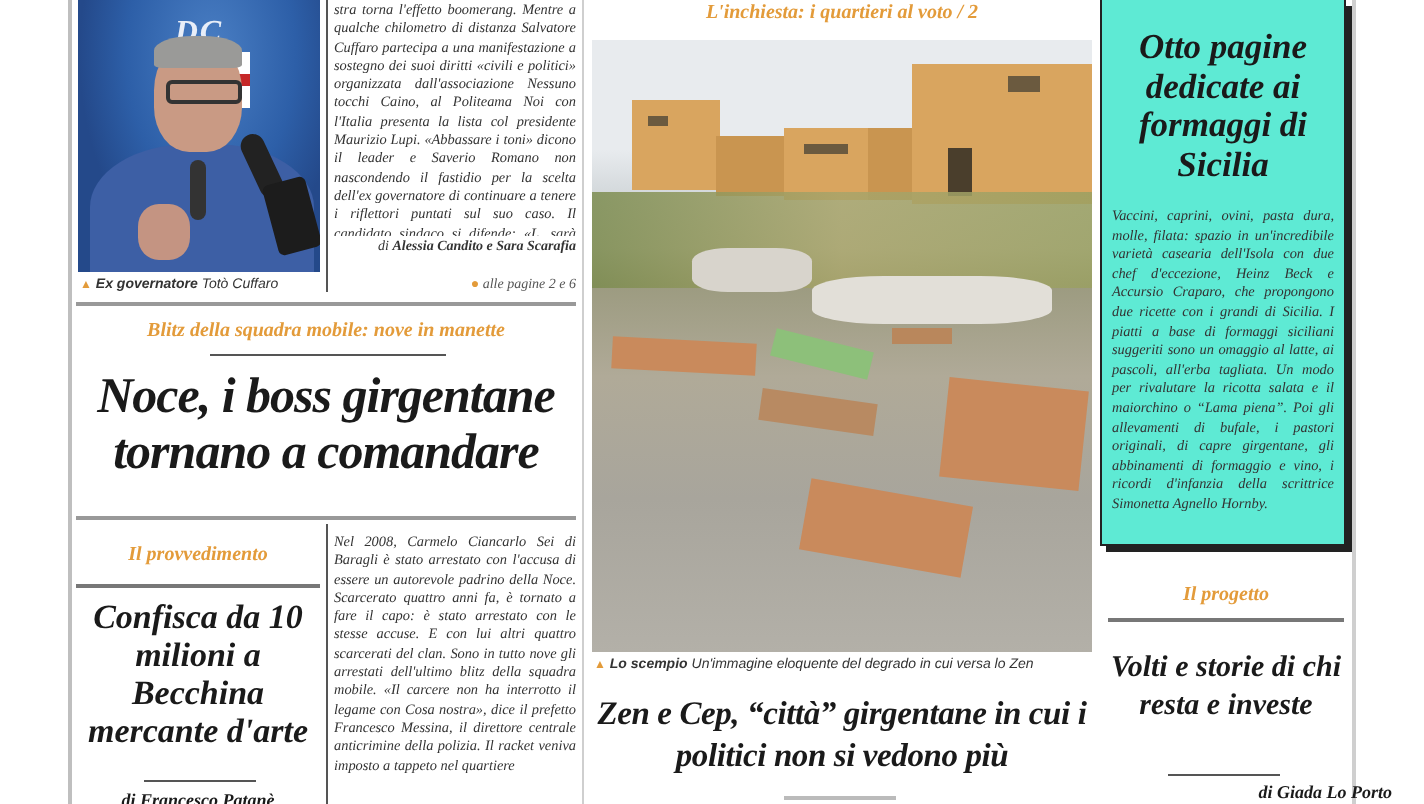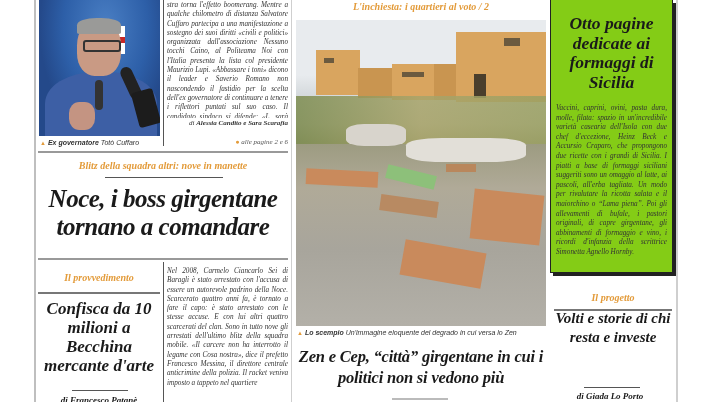--- a/index.html
+++ b/index.html
@@ -38,32 +38,33 @@
   .photo-zen { left:296px; top:20px; width:250px; height:306px; overflow:hidden;
     background: linear-gradient(#e8ebee 0 18%, #d6dbde 24%, #c9c8bf 34%, #9c9b80 40%, #b0aa98 55%, #a8a59c 75%, #b3b0a8 100%); }
   .bld { position:absolute; background:#d9a55f; }
   .bld.dark { background:#c99550; }
   .win { position:absolute; background:#6b5a3f; }
   .grass { position:absolute; background:#7a8551; opacity:.85; }
   .slab { position:absolute; background:#c98a5c; }
   .slab.green { background:#8dc07a; }
   .rubble { position:absolute; background:#d8d4cc; border-radius:30%; }
 
-  .box { position:absolute; left:550px; top:0; width:121px; height:272px; border:1px solid #222; border-top:none; box-shadow:3px 3px 0 #222; background:#84cc16; }
+  .box { position:absolute; left:550px; top:0; width:121px; height:272px; border:1px solid #222; border-top:none; box-shadow:3px 3px 0 #222; background:#5eead4; }
 </style>
 </head>
 <body>
 
 <div class="rule-v" style="left:34px; top:0; height:402px; background:#bfbfbf;"></div>
 <div class="rule-v" style="left:291px; top:0; height:402px; background:#cfcfcf; width:1px;"></div>
 <div class="rule-v" style="left:676px; top:0; height:402px; background:#cfcfcf;"></div>
 <div class="rule-v" style="left:163px; top:0; height:146px; width:1px; background:#555;"></div>
 <div class="rule-v" style="left:163px; top:262px; height:140px; width:1px; background:#555;"></div>
 
 <div class="abs photo-pol" title="Politician speaking to microphones in front of DC logo">
+  <div class="dc">DC</div>
   <div class="flag"></div>
   <div class="body"></div>
   <div class="head"></div>
   <div class="hair"></div>
   <div class="glasses"></div>
   <div class="mic1"></div>
   <div class="mic2"></div>
   <div class="phone"></div>
   <div class="hand"></div>
 </div>
@@ -78,21 +79,21 @@
   <span>di</span>
   <b>Alessia Candito e Sara Scarafia</b>
 </div>
 <div class="abs pageref" style="left:167px; top:138px; width:121px;">
   <span class="dot">●</span>
   <span>alle pagine 2 e 6</span>
 </div>
 
 <div class="hline" style="left:38px; top:151px; width:250px; background:#999;"></div>
 
-<div class="abs kicker" style="left:38px; top:160px; width:250px;">Blitz della squadra altri: nove in manette</div>
+<div class="abs kicker" style="left:38px; top:160px; width:250px;">Blitz della squadra mobile: nove in manette</div>
 <div class="hline" style="left:105px; top:177px; width:118px; height:1px; background:#555;"></div>
 <div class="abs headline" style="left:36px; top:185px; width:254px; font-size:25px; line-height:28px; letter-spacing:-0.5px;">Noce, i boss girgentane tornano a comandare</div>
 
 <div class="hline" style="left:38px; top:258px; width:250px; background:#999;"></div>
 
 <div class="abs kicker" style="left:38px; top:272px; width:122px;">Il provvedimento</div>
 <div class="hline" style="left:38px; top:292px; width:122px; background:#777;"></div>
 <div class="abs headline" style="left:38px; top:299px; width:122px; font-size:17px; line-height:19px;">Confisca da 10 milioni a Becchina mercante d'arte</div>
 <div class="hline" style="left:72px; top:390px; width:56px; height:1px; background:#555;"></div>
 <div class="abs" style="left:38px; top:395px; width:122px; text-align:center; font-size:9px; font-weight:bold;">di Francesco Patanè</div>
@@ -128,15 +129,15 @@
 <div class="abs headline" style="left:294px; top:346px; width:254px; font-size:16.5px; line-height:21px; letter-spacing:-0.2px;">Zen e Cep, “città” girgentane in cui i politici non si vedono più</div>
 <div class="hline" style="left:392px; top:398px; width:56px; height:2px; background:#bbb;"></div>
 
 <div class="box">
   <div class="abs headline" style="left:4px; top:14px; width:113px; font-size:17.5px; line-height:19.5px;">Otto pagine dedicate ai formaggi di Sicilia</div>
   <div class="abs body-text" style="left:5px; top:104px; width:111px; line-height:9.6px;">Vaccini, caprini, ovini, pasta dura, molle, filata: spazio in un'incredibile varietà casearia dell'Isola con due chef d'eccezione, Heinz Beck e Accursio Craparo, che propongono due ricette con i grandi di Sicilia. I piatti a base di formaggi siciliani suggeriti sono un omaggio al latte, ai pascoli, all'erba tagliata. Un modo per rivalutare la ricotta salata e il maiorchino o “Lama piena”. Poi gli allevamenti di bufale, i pastori originali, di capre girgentane, gli abbinamenti di formaggio e vino, i ricordi d'infanzia della scrittrice Simonetta Agnello Hornby.</div>
 </div>
 
 <div class="abs kicker" style="left:552px; top:292px; width:122px;">Il progetto</div>
 <div class="hline" style="left:554px; top:309px; width:118px; background:#777;"></div>
-<div class="abs headline" style="left:552px; top:309px; width:122px; font-size:15px; line-height:19px;">Volti e storie di chi resta e investe</div>
+<div class="abs headline" style="left:552px; top:325px; width:122px; font-size:15px; line-height:19px;">Volti e storie di chi resta e investe</div>
 <div class="hline" style="left:584px; top:387px; width:56px; height:1px; background:#555;"></div>
-<div class="abs" style="left:549px; top:391px; width:122px; text-align:center; font-size:9px; font-weight:bold;">di Giada Lo Porto</div>
+<div class="abs" style="left:574px; top:391px; width:122px; text-align:right; font-size:9px; font-weight:bold;">di Giada Lo Porto</div>
 
 </body></html>

